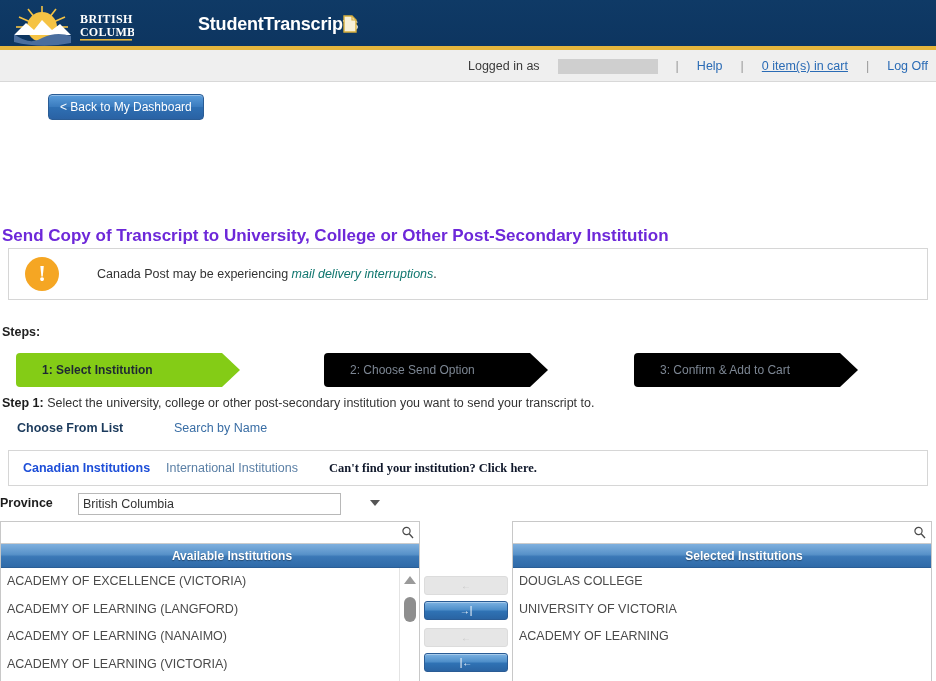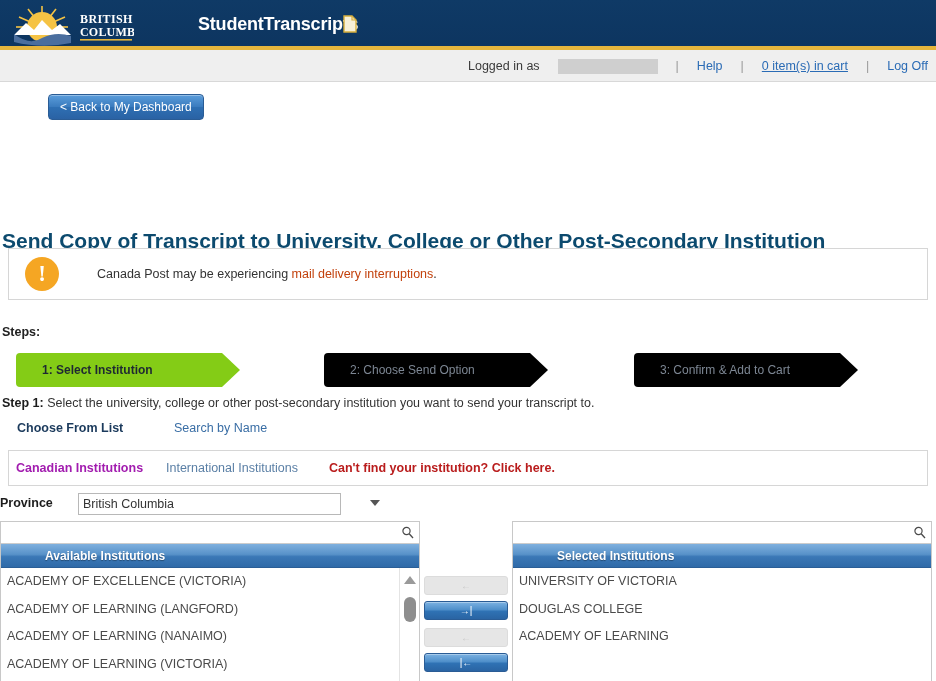--- a/index.html
+++ b/index.html
@@ -96,23 +96,23 @@
     font-weight: normal;
     cursor: pointer;
     box-shadow: inset 0 1px 0 rgba(255,255,255,.35);
     white-space: nowrap;
     margin-left: 44px;
   }
 
   .page-title {
     position: absolute;
     left: 2px; top: 133px;
-    font-size: 21px;
-    font-weight: bold;
-    color: #0c4a6e;
+    font-size: 17px;
+    font-weight: bold;
+    color: #6d28d9;
     white-space: nowrap;
   }
 
   
   .alert {
     position: absolute;
     left: 8px; top: 166px;
     width: 920px; height: 52px;
     border: 1px solid #d6d6d6;
     background: #ffffff;
@@ -130,21 +130,21 @@
     font-weight: bold;
     line-height: 33px;
     text-align: center;
     font-family: "Liberation Serif", serif;
   }
   .alert-txt {
     margin-left: 38px;
     font-size: 12.5px;
     color: #333333;
   }
-  .alert-txt a { color: #c2410c; text-decoration: none; }
+  .alert-txt a { color: #0f766e; text-decoration: none; font-style: italic; }
 
   
   .steps-label {
     position: absolute;
     left: 2px; top: 243px;
     font-size: 12.5px;
     font-weight: bold;
     color: #222222;
   }
   .steps {
@@ -209,23 +209,23 @@
     border: 1px solid #d6d6d6;
     background: #ffffff;
   }
   .tab {
     position: absolute;
     top: 10px;
     font-size: 12.5px;
     cursor: pointer;
     white-space: nowrap;
   }
-  .tab.t1 { left: 7px;  font-weight: bold; color: #a21caf; }
+  .tab.t1 { left: 14px;  font-weight: bold; color: #1d4ed8; }
   .tab.t2 { left: 157px; color: #5a7fa5; }
-  .tab.t3 { left: 320px; font-weight: bold; color: #b91c1c; }
+  .tab.t3 { left: 320px; font-weight: bold; color: #0f172a; font-family: Liberation Serif, serif; }
 
   
   .prov-label {
     position: absolute;
     left: 0px; top: 414px;
     font-size: 12.5px;
     font-weight: bold;
     color: #1c1c1c;
   }
   .prov-select {
@@ -289,21 +289,21 @@
     pointer-events: none;
   }
 
   .list-head {
     height: 24px;
     background: linear-gradient(180deg,#7fb0de 0%,#5892c9 45%,#3b78b6 55%,#2f6aa8 100%);
     border-bottom: 1px solid #2a5e96;
     color: #ffffff;
     font-size: 12px;
     font-weight: bold;
-    text-align: left;
+    text-align: center;
     line-height: 24px;
     text-shadow: 0 1px 1px rgba(0,0,0,.35);
     padding-left: 44px;
   }
 
   .list-body {
     position: relative;
     height: 166px;
     background: #ffffff;
     overflow: hidden;
@@ -501,19 +501,19 @@
   <div class="listbox right">
     <div class="search-row">
       <input class="search-input" type="text" placeholder="" style="">
       <svg class="search-ico" viewBox="0 0 13 13">
         <circle cx="5.5" cy="5" r="3.6" fill="none" stroke="#4a4a4a" stroke-width="1.2"></circle>
         <line x1="8.2" y1="7.8" x2="12" y2="12" stroke="#4a4a4a" stroke-width="1.3"></line>
       </svg>
     </div>
     <div class="list-head">Selected Institutions</div>
     <div class="list-body">
+      <div class="list-item">DOUGLAS COLLEGE</div>
       <div class="list-item">UNIVERSITY OF VICTORIA</div>
-      <div class="list-item">DOUGLAS COLLEGE</div>
       <div class="list-item">ACADEMY OF LEARNING</div>
     </div>
   </div>
 
 </div>
 
 </body></html>

